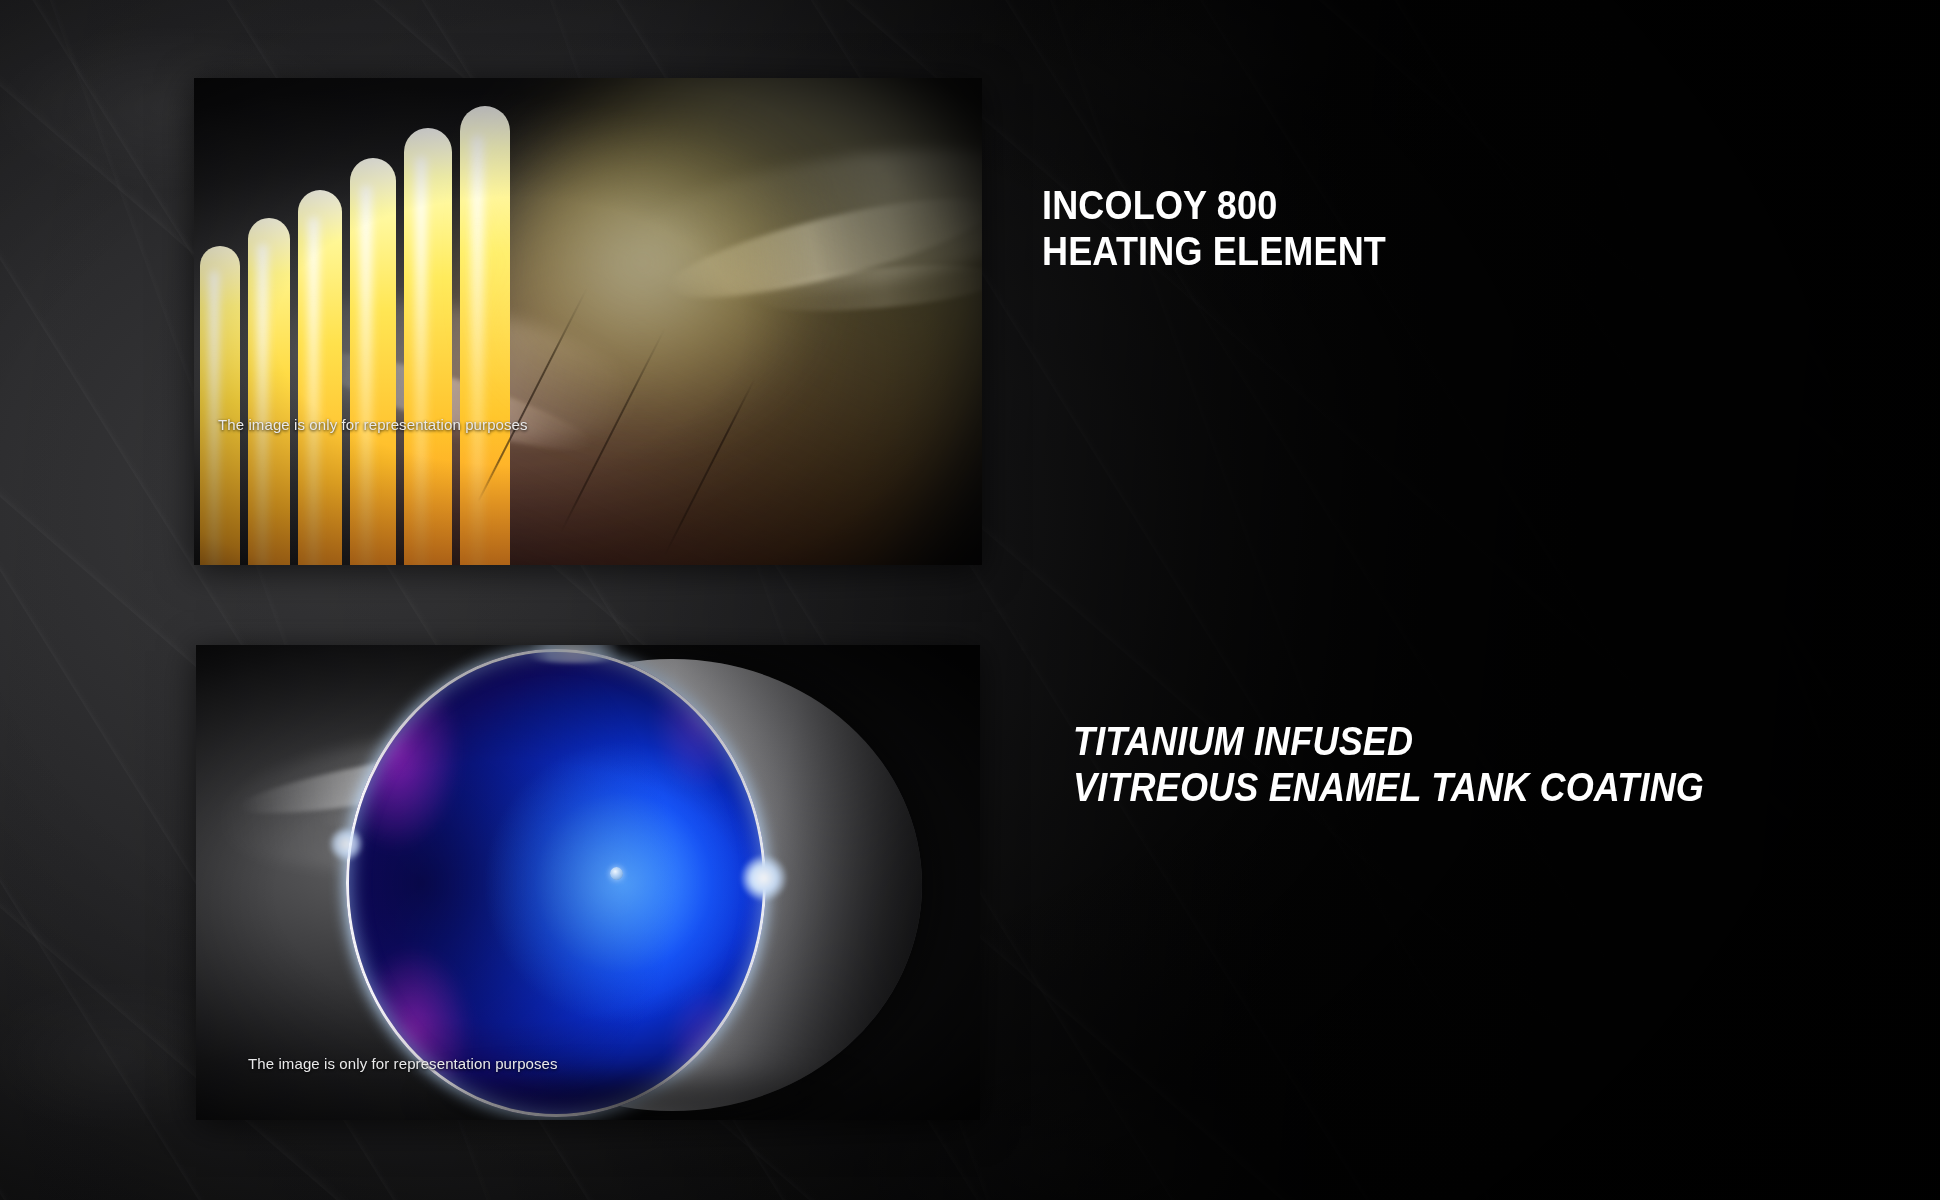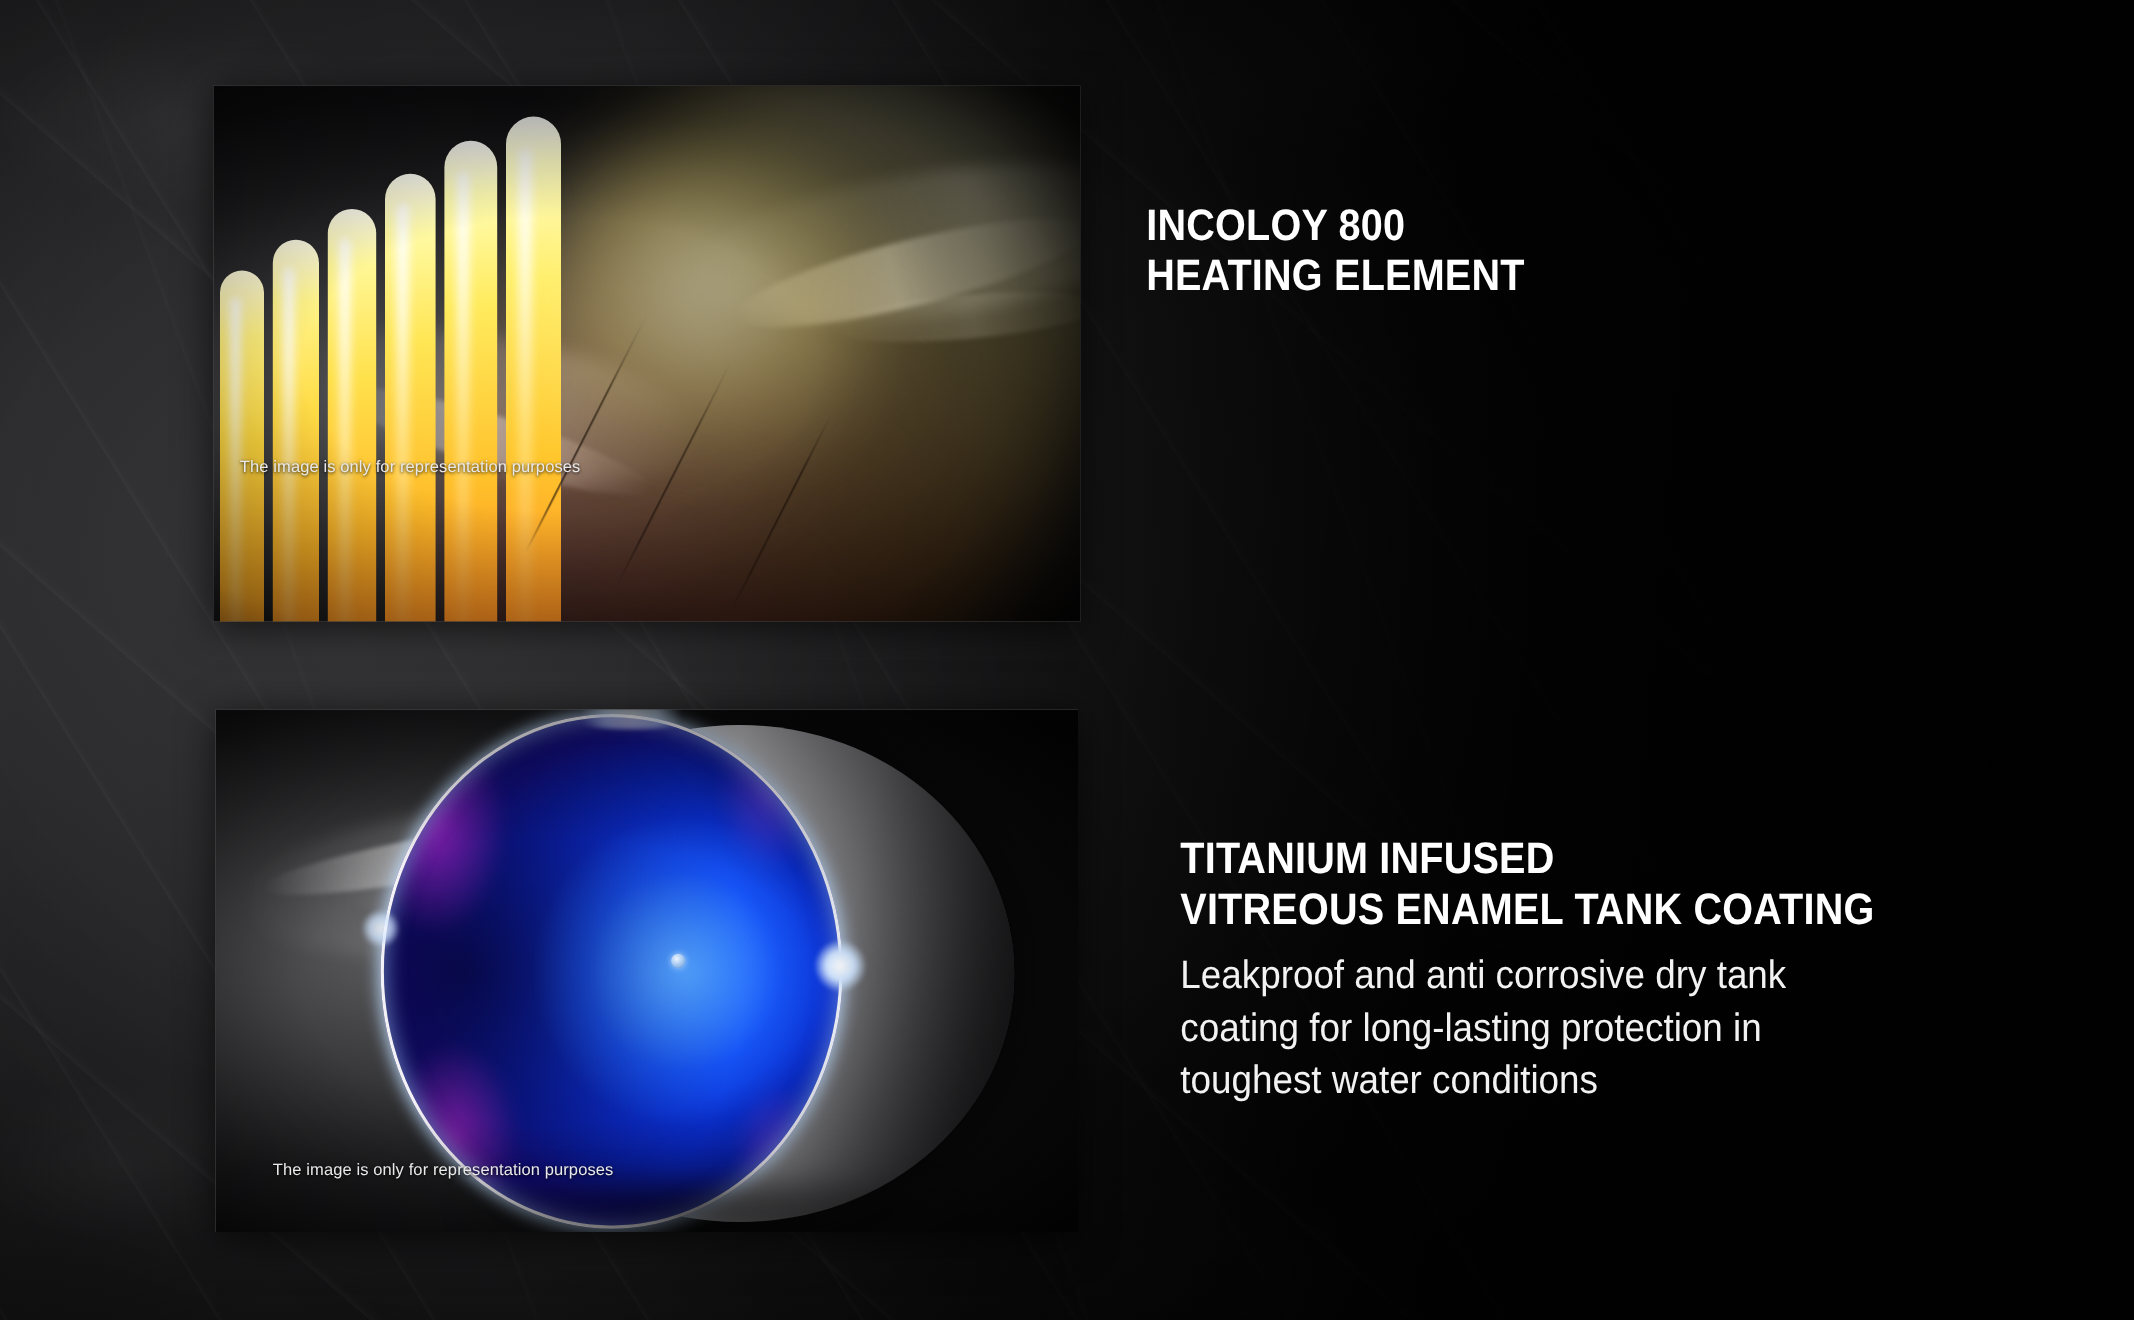--- a/index.html
+++ b/index.html
@@ -360,24 +360,19 @@
         <div style="position:absolute; left:230px; top:430px; width:430px; height:60px;
                     background:radial-gradient(ellipse at 50% 40%, rgba(0,0,0,.70) 0%, rgba(0,0,0,.30) 50%, rgba(0,0,0,0) 80%);
                     filter:blur(14px);"></div>
       </div>
 
       <div class="studio-vig"></div>
 
       <div class="shot-caption" style="left:52px; top:410px;">The image is only for representation purposes</div>
     </div>
 
-    <div class="copy-block" style="left:1073px; top:758px; width:830px;">
+    <div class="copy-block" style="left:1073px; top:718px; width:830px;font-style:italic;">
       <div class="feature-title">TITANIUM INFUSED</div>
       <div class="feature-title">VITREOUS ENAMEL TANK COATING</div>
-      <div class="feature-desc-wrap">
-        <div class="feature-desc">Leakproof and anti corrosive dry tank</div>
-        <div class="feature-desc">coating for long-lasting protection in</div>
-        <div class="feature-desc">toughest water conditions</div>
-      </div>
     </div>
   </div>
 
 </div>
 
 </body></html>

